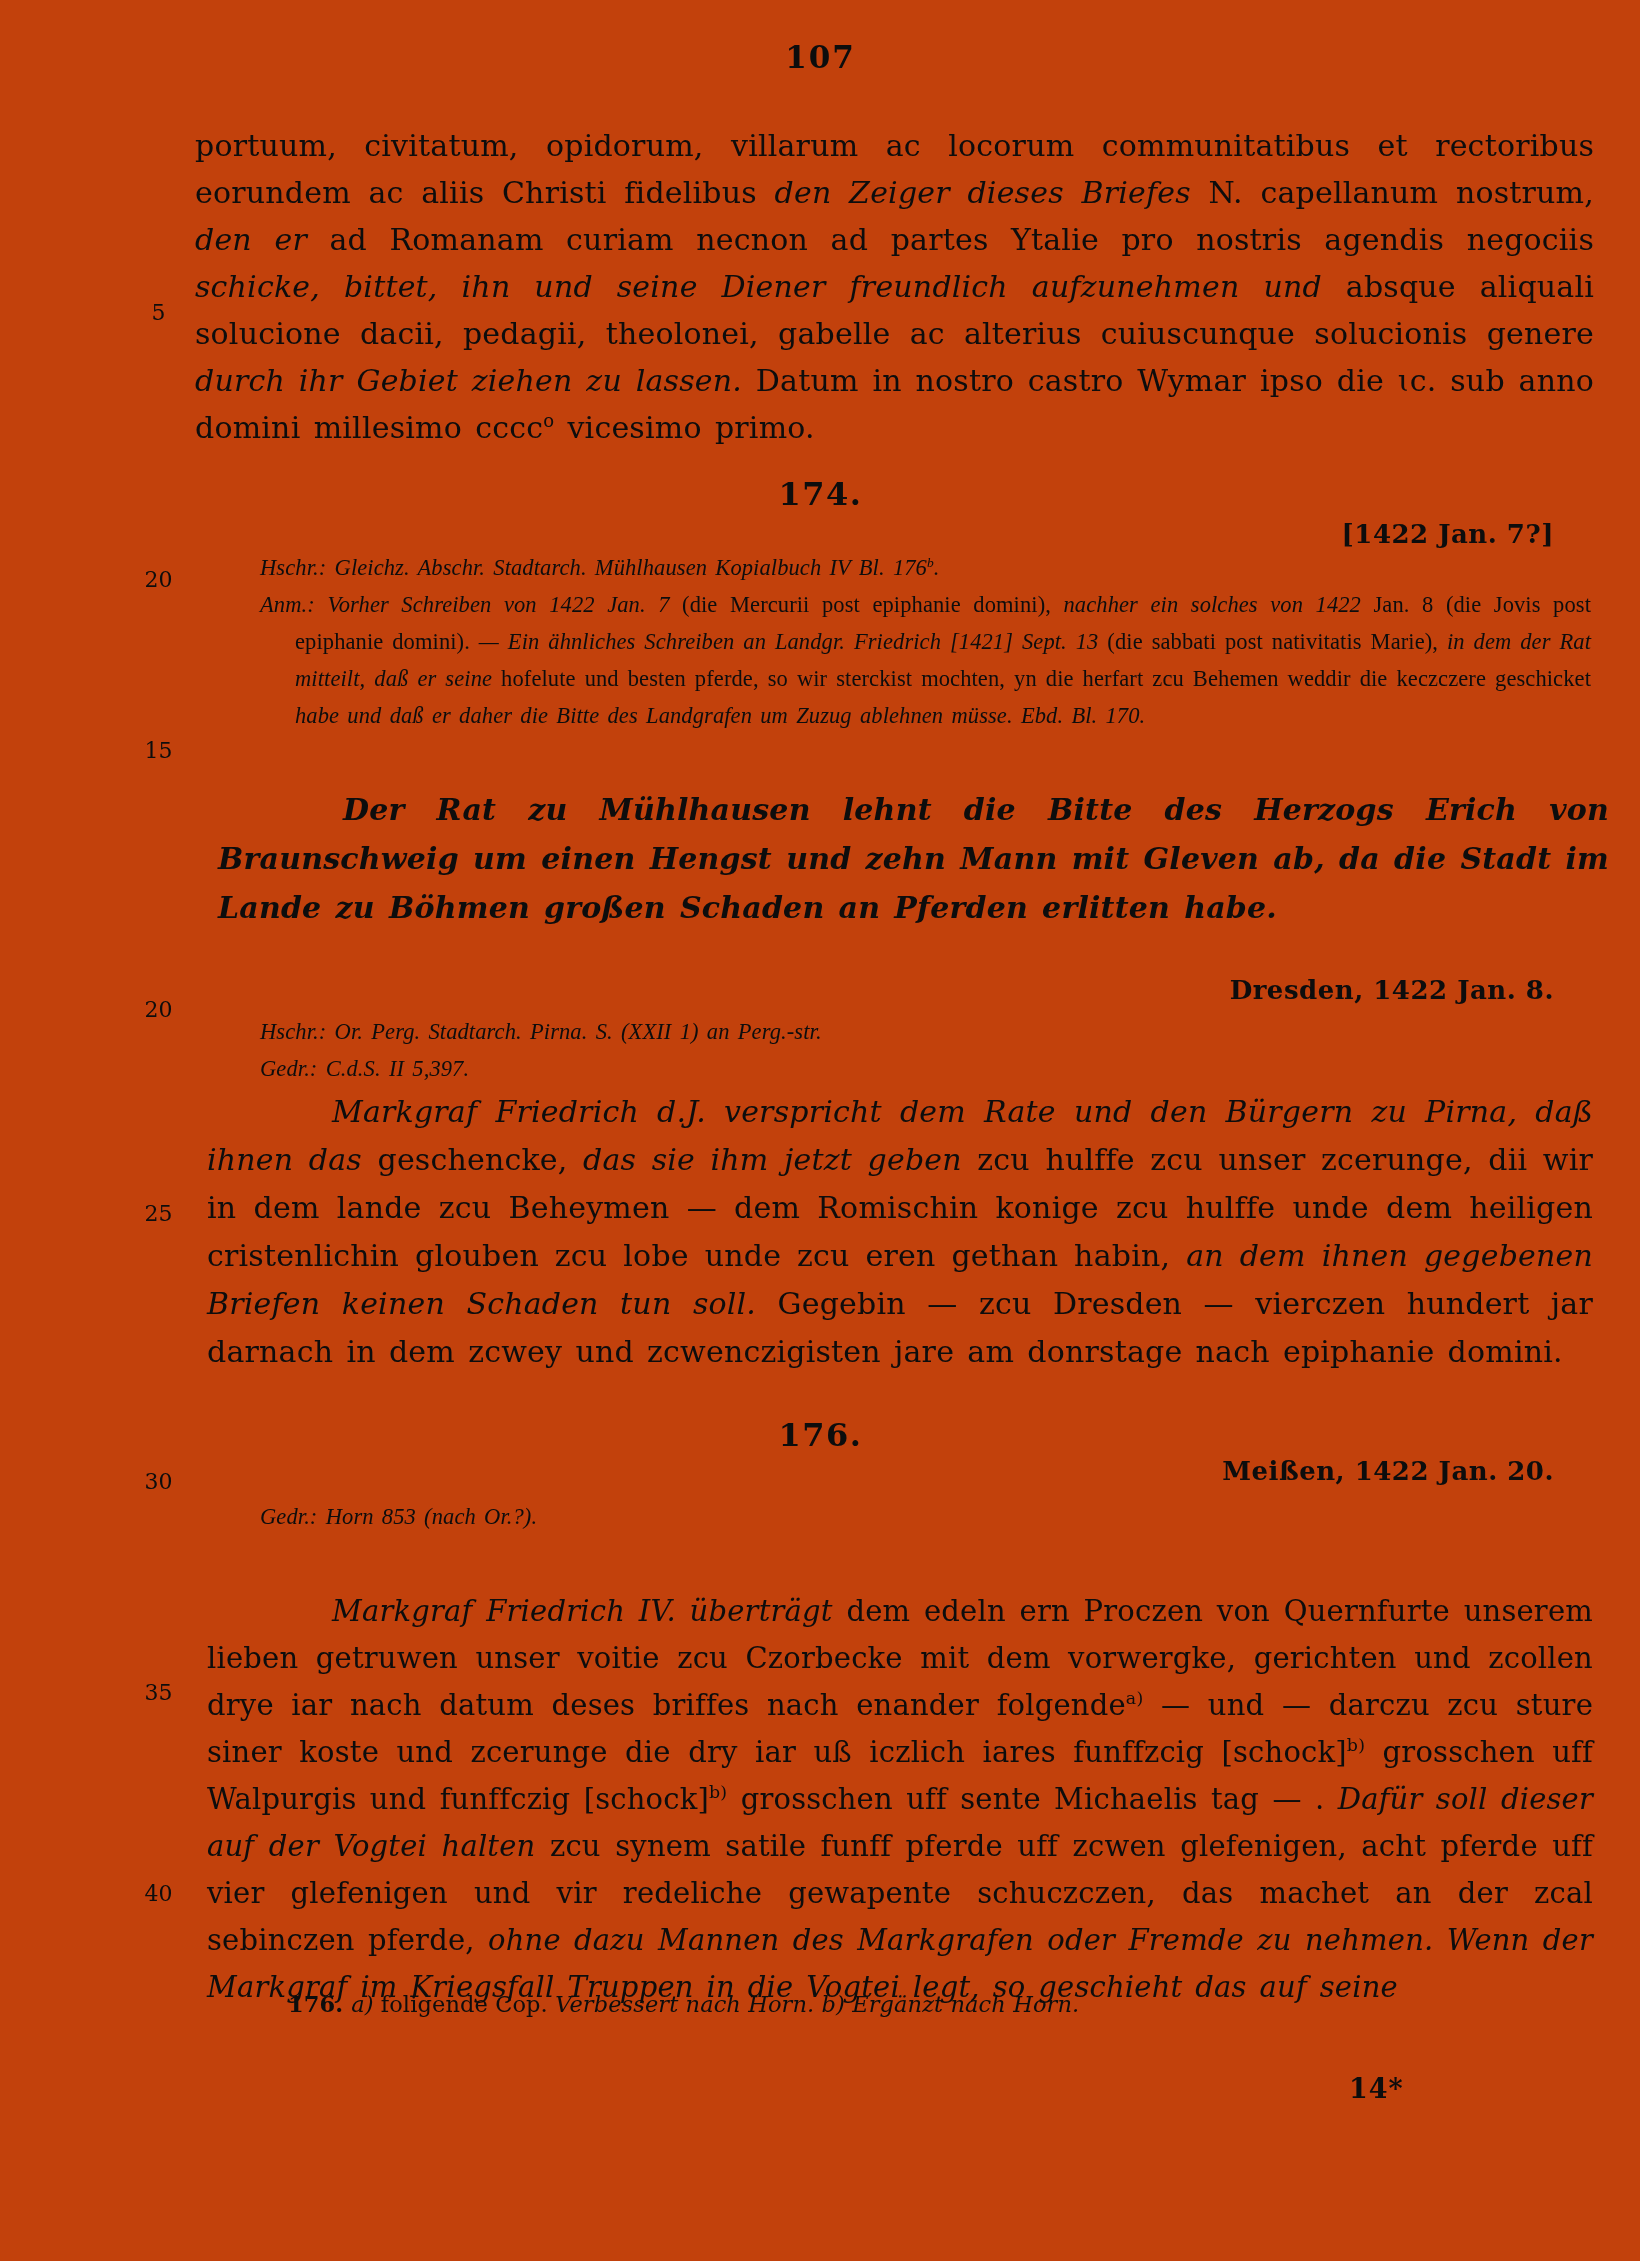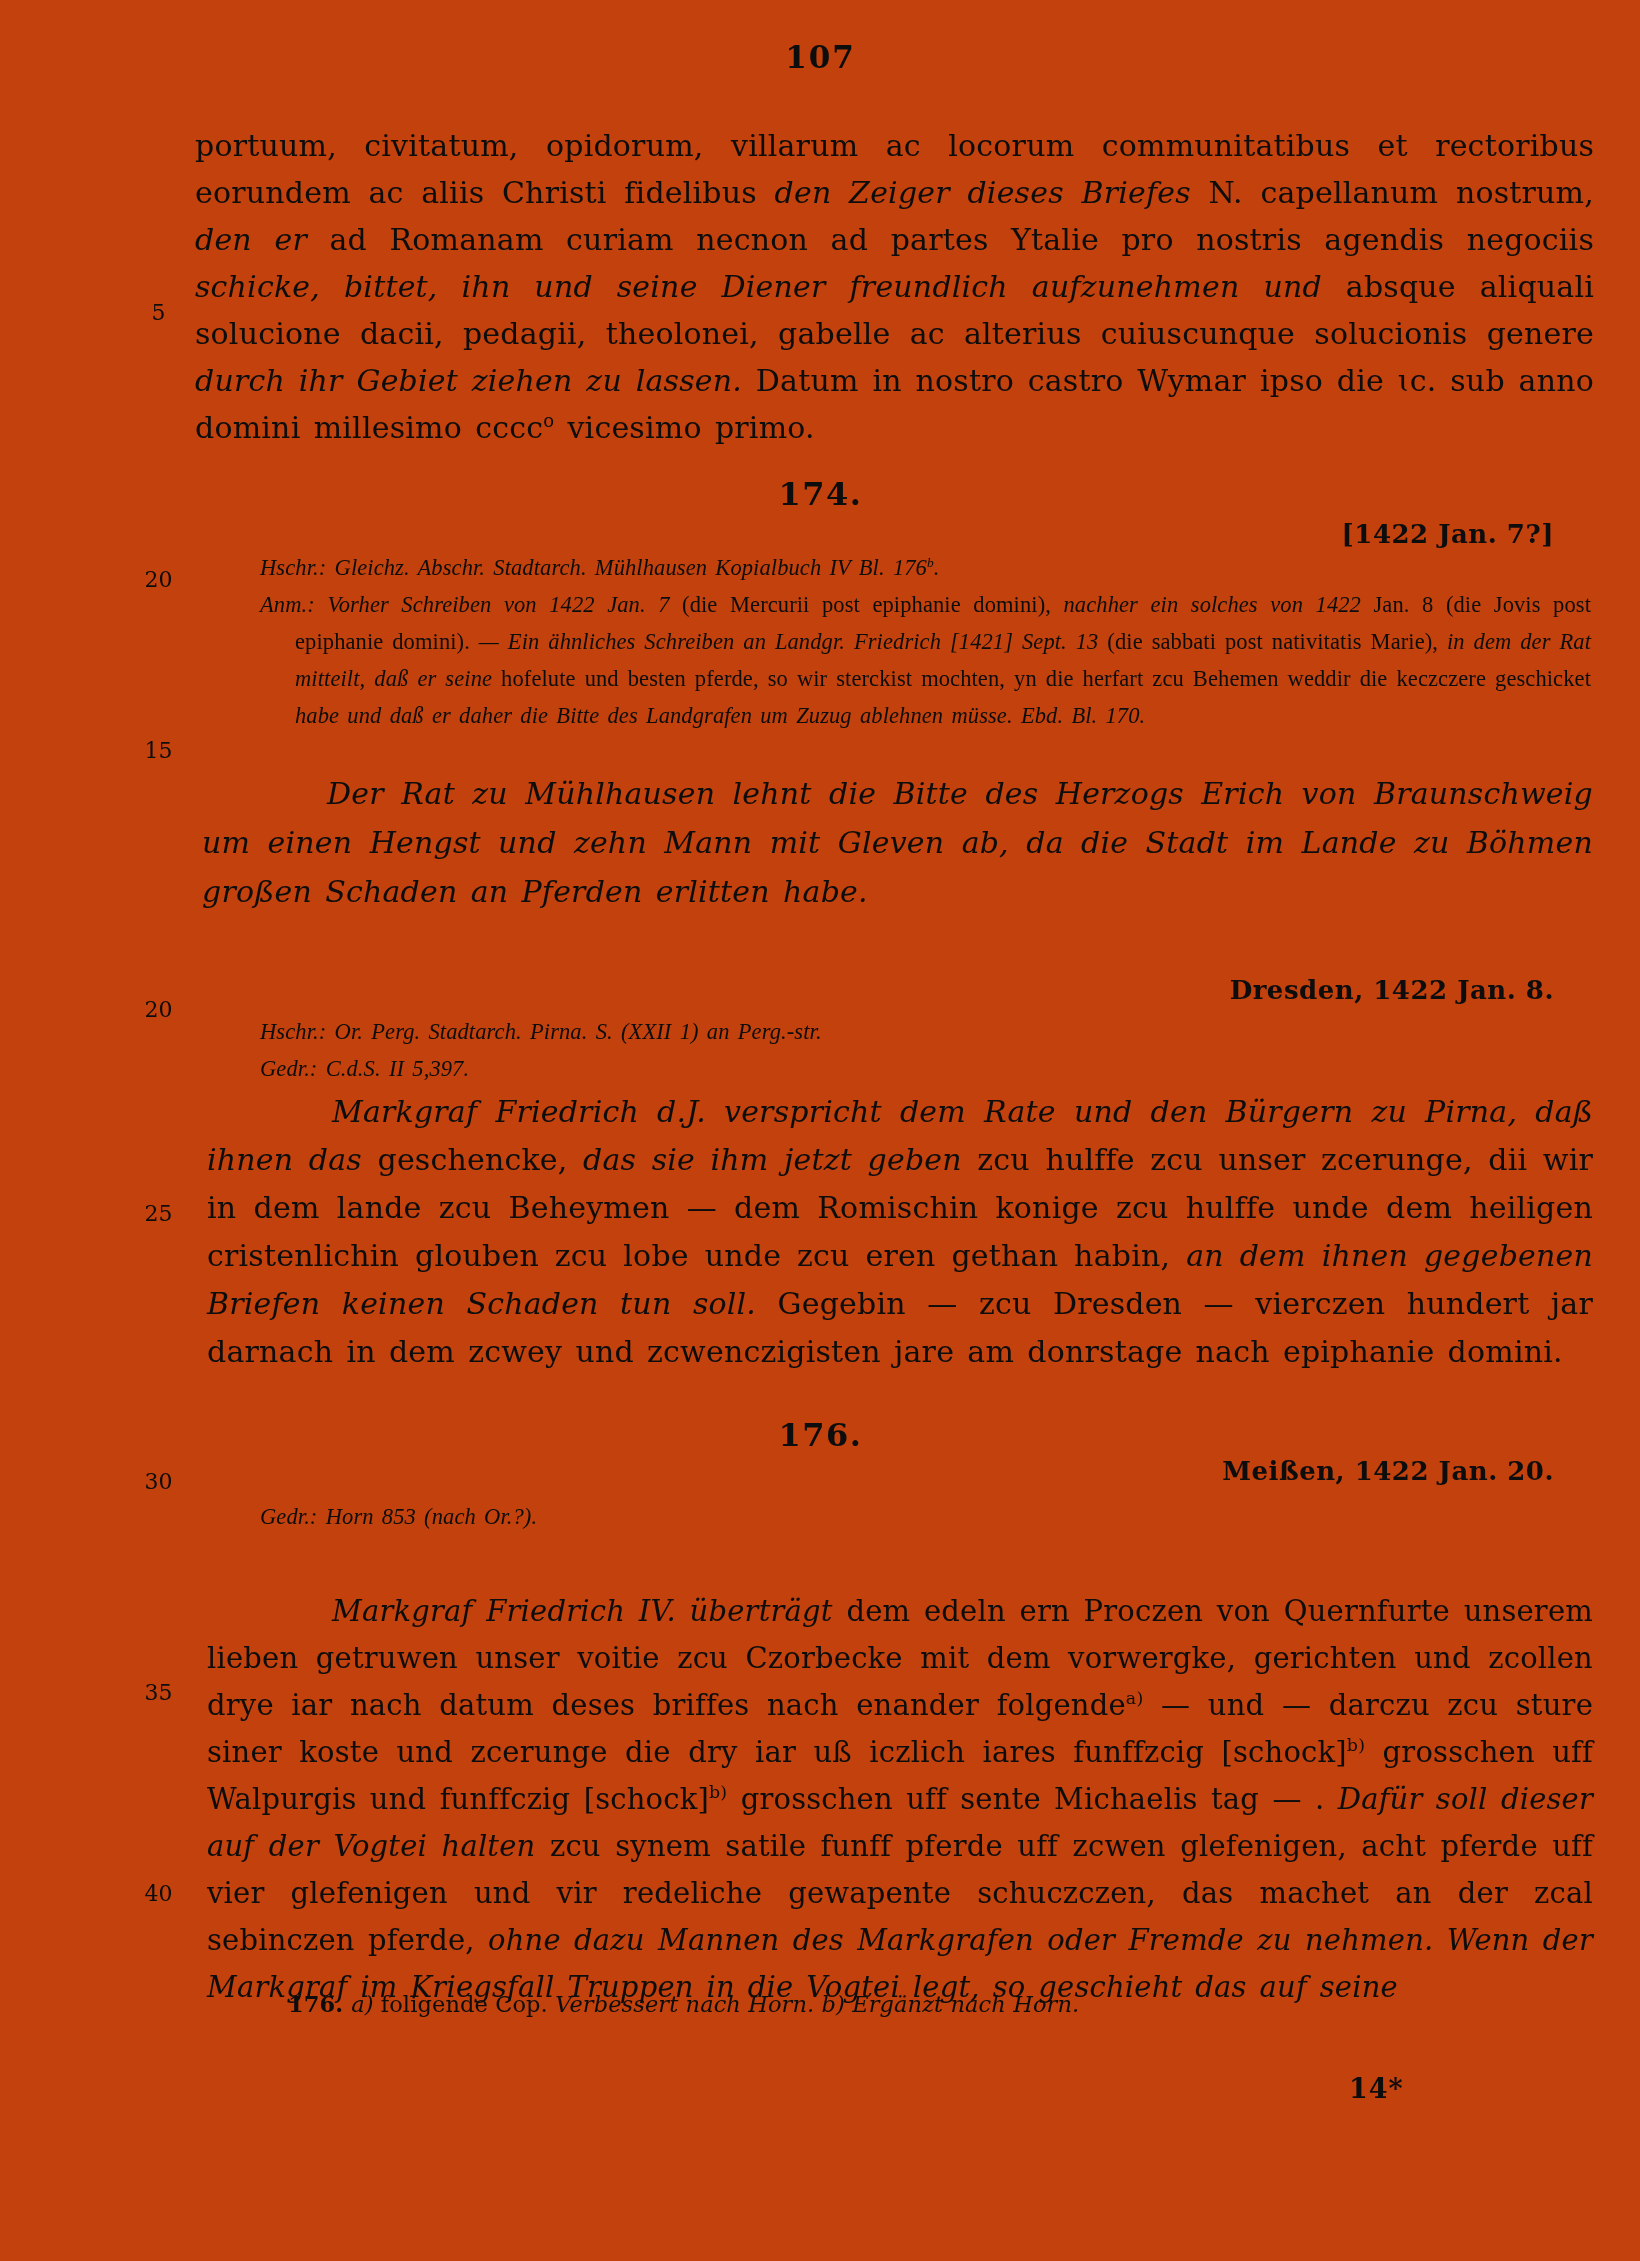--- a/index.html
+++ b/index.html
@@ -63,21 +63,21 @@
   <div class="pageno">107</div>
 
   <p class="body-text" style="top:122px;left:195px;width:1399px;margin:0;"><span class="seg-r">portuum, civitatum, opidorum, villarum ac locorum communitatibus et rectoribus eorundem ac aliis Christi fidelibus </span><span class="seg-i">den Zeiger dieses Briefes </span><span class="seg-r">N. capellanum nostrum, </span><span class="seg-i">den er </span><span class="seg-r">ad Romanam curiam necnon ad partes Ytalie pro nostris agendis negociis </span><span class="seg-i">schicke, bittet, ihn und seine Diener freundlich aufzunehmen und </span><span class="seg-r">absque aliquali solucione dacii, pedagii, theolonei, gabelle ac alterius cuiuscunque solucionis genere </span><span class="seg-i">durch ihr Gebiet ziehen zu lassen. </span><span class="seg-r">Datum in nostro castro Wymar ipso die ɩc. sub anno domini millesimo cccc</span><span class="seg-sup">o</span><span class="seg-r"> vicesimo primo.</span></p>
 
   <div class="heading-num" style="top:475px;">174.</div>
   <div class="date-line" style="top:519px;">[1422 Jan. 7?]</div>
   <div class="apparatus" style="top:549px;">
     <p><span class="seg-i">Hschr.: Gleichz. Abschr. Stadtarch. Mühlhausen Kopialbuch IV Bl. 176</span><span class="seg-supi">b</span><span class="seg-i">.</span></p>
     <p><span class="seg-i">Anm.: Vorher Schreiben von 1422 Jan. 7 </span><span class="seg-r">(die Mercurii post epiphanie domini), </span><span class="seg-i">nachher ein solches von 1422 </span><span class="seg-r">Jan. 8 (die Jovis post epiphanie domini). </span><span class="seg-i">— Ein ähnliches Schreiben an Landgr. Friedrich [1421] Sept. 13 </span><span class="seg-r">(die sabbati post nativitatis Marie), </span><span class="seg-i">in dem der Rat mitteilt, daß er seine </span><span class="seg-r">hofelute und besten pferde, so wir sterckist mochten, yn die herfart zcu Behemen weddir die keczczere geschicket </span><span class="seg-i">habe und daß er daher die Bitte des Landgrafen um Zuzug ablehnen müsse. Ebd. Bl. 170.</span></p>
   </div>
-  <p class="body-text summary indent" style="top:769px;left:202px;width:1391px;margin:0;line-height:49px;"><span class="seg-i">Der Rat zu Mühlhausen lehnt die Bitte des Herzogs Erich von Braunschweig um einen Hengst und zehn Mann mit Gleven ab, da die Stadt im Lande zu Böhmen großen Schaden an Pferden erlitten habe.</span></p>
+  <p class="body-text summary indent" style="top:769px;left:202px;width:1391px;margin:16px;line-height:49px;font-weight:bold;"><span class="seg-i">Der Rat zu Mühlhausen lehnt die Bitte des Herzogs Erich von Braunschweig um einen Hengst und zehn Mann mit Gleven ab, da die Stadt im Lande zu Böhmen großen Schaden an Pferden erlitten habe.</span></p>
 
   <div class="date-line" style="top:975px;">Dresden, 1422 Jan. 8.</div>
   <div class="apparatus" style="top:1013px;">
     <p><span class="seg-i">Hschr.: Or. Perg. Stadtarch. Pirna. S. (XXII 1) an Perg.-str.</span></p>
     <p><span class="seg-i">Gedr.: C.d.S. II 5,397.</span></p>
   </div>
   <p class="body-text indent" style="top:1088px;left:207px;width:1386px;margin:0;line-height:48px;"><span class="seg-i">Markgraf Friedrich d.J. verspricht dem Rate und den Bürgern zu Pirna, daß ihnen das </span><span class="seg-r">geschencke, </span><span class="seg-i">das sie ihm jetzt geben </span><span class="seg-r">zcu hulffe zcu unser zcerunge, dii wir in dem lande zcu Beheymen — dem Romischin konige zcu hulffe unde dem heiligen cristenlichin glouben zcu lobe unde zcu eren gethan habin, </span><span class="seg-i">an dem ihnen gegebenen Briefen keinen Schaden tun soll. </span><span class="seg-r">Gegebin — zcu Dresden — vierczen hundert jar darnach in dem zcwey und zcwenczigisten jare am donrstage nach epiphanie domini.</span></p>
 
   <div class="heading-num" style="top:1416px;">176.</div>
   <div class="date-line" style="top:1456px;">Meißen, 1422 Jan. 20.</div>

